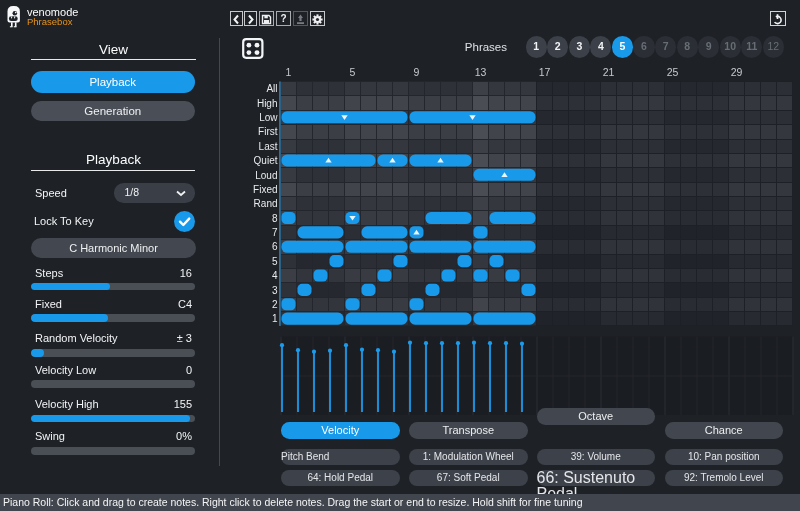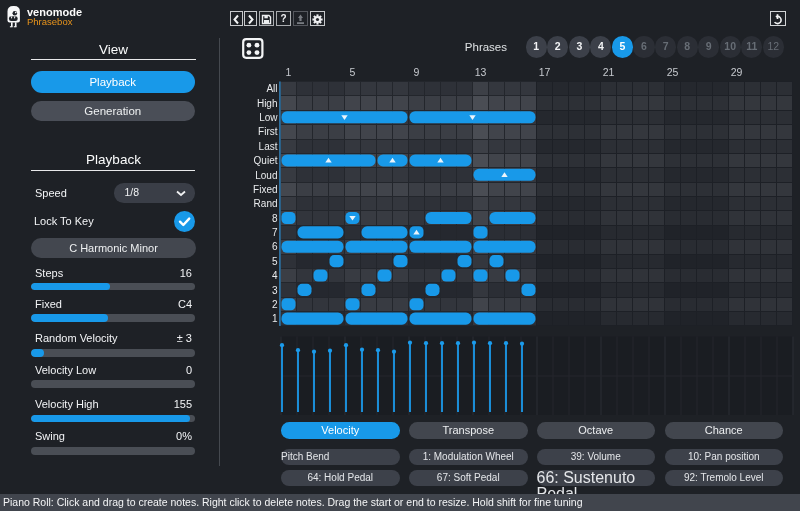--- a/index.html
+++ b/index.html
@@ -707,21 +707,21 @@
   <rect x="5" y="18.3" width="1.6" height="4.4" fill="#f7f8f9"></rect>
   <rect x="8.9" y="18.3" width="1.6" height="4.4" fill="#f7f8f9"></rect>
   <rect x="3.9" y="22.2" width="2.7" height="1.1" fill="#f7f8f9"></rect>
   <rect x="7.8" y="22.2" width="2.7" height="1.1" fill="#f7f8f9"></rect>
   <circle cx="8.8" cy="9.3" r="2.3" fill="#20242a"></circle>
   <circle cx="9.7" cy="8.6" r="0.8" fill="#f7f8f9"></circle>
   <rect x="2.9" y="12.2" width="8.8" height="4.9" rx="2.3" fill="#20242a"></rect>
   <path d="M4.7 12.4 L6.4 12.4 L5.55 15.1 Z" fill="#f7f8f9"></path>
   <path d="M7.8 12.4 L9.5 12.4 L8.65 15.1 Z" fill="#f7f8f9"></path>
 </svg>
-<div class="abs" style="left:27px;top:6px;font-size:11px;font-weight:bold;color:#fdfdfd">venomode</div>
+<div class="abs" style="left:27px;top:6px;font-size:11px;font-weight:normal;color:#fdfdfd">venomode</div>
 <div class="abs" style="left:27px;top:15.5px;font-size:9.5px;color:#e8941c">Phrasebox</div>
 
 
 <div class="abs" style="left:230px;top:11px;width:13px;height:15.4px;border:1px solid #c7c9cc"><svg width="11" height="13" viewBox="0 0 11 13">
         <path d="M7 2.5 L3.5 6.5 L7 10.5" stroke="#f2f3f4" stroke-width="2" fill="none"></path>
       </svg></div>
 <div class="abs" style="left:244px;top:11px;width:13px;height:15.4px;border:1px solid #c7c9cc"><svg width="11" height="13" viewBox="0 0 11 13">
         <path d="M4 2.5 L7.5 6.5 L4 10.5" stroke="#f2f3f4" stroke-width="2" fill="none"></path>
       </svg></div>
 <div class="abs" style="left:259px;top:11px;width:15px;height:15.4px;border:1px solid #aaadb0"><svg width="13" height="13" viewBox="0 0 13 13">
@@ -829,21 +829,21 @@
 </div>
 <div style="position:absolute;left:35px;top:430px;width:157px;height:14px;font-size:11px;color:#f3f4f6">
       <span style="float:left">Swing</span>
       <span style="float:right">0%</span>
     </div>
 <div style="position:absolute;left:30.5px;top:447px;width:164.5px;height:7.6px;border-radius:4px;background:#4a4e55;overflow:hidden">
 </div>
 
 <div class="abs" style="left:409px;top:422px;width:118.5px;height:16.6px;border-radius:8.3px;background:#42464e;color:#eceef0;font-size:11px;text-align:center;line-height:16.6px">Transpose</div>
 <div class="abs" style="left:281px;top:422px;width:118.5px;height:16.6px;border-radius:8.3px;background:#1899e9;color:#fff;font-size:11px;text-align:center;line-height:16.6px">Velocity</div>
-<div class="abs" style="left:536.5px;top:422px;width:118.5px;height:16.6px;border-radius:8.3px;background:#42464e;color:#eceef0;font-size:11px;text-align:center;line-height:16.6px">Octave</div>
+<div class="abs" style="left:536.5px;top:408px;width:118.5px;height:16.6px;border-radius:8.3px;background:#42464e;color:#eceef0;font-size:11px;text-align:center;line-height:16.6px">Octave</div>
 <div class="abs" style="left:664.5px;top:422px;width:118.5px;height:16.6px;border-radius:8.3px;background:#42464e;color:#eceef0;font-size:11px;text-align:center;line-height:16.6px">Chance</div>
 
 <div class="abs" style="left:281px;top:448.5px;width:118.5px;height:16.2px;border-radius:8.1px;background:#3d414a;color:#e4e6e9;font-size:10px;text-align:left;line-height:16.2px">Pitch Bend</div>
 <div class="abs" style="left:409px;top:448.5px;width:118.5px;height:16.2px;border-radius:8.1px;background:#3d414a;color:#e4e6e9;font-size:10px;text-align:center;line-height:16.2px">1: Modulation Wheel</div>
 <div class="abs" style="left:536.5px;top:448.5px;width:118.5px;height:16.2px;border-radius:8.1px;background:#3d414a;color:#e4e6e9;font-size:10px;text-align:center;line-height:16.2px">39: Volume</div>
 <div class="abs" style="left:664.5px;top:448.5px;width:118.5px;height:16.2px;border-radius:8.1px;background:#3d414a;color:#e4e6e9;font-size:10px;text-align:center;line-height:16.2px">10: Pan position</div>
 
 <div class="abs" style="left:281px;top:470px;width:118.5px;height:16.2px;border-radius:8.1px;background:#3d414a;color:#e4e6e9;font-size:10px;text-align:center;line-height:16.2px">64: Hold Pedal</div>
 <div class="abs" style="left:409px;top:470px;width:118.5px;height:16.2px;border-radius:8.1px;background:#3d414a;color:#e4e6e9;font-size:10px;text-align:center;line-height:16.2px">67: Soft Pedal</div>
 <div class="abs" style="left:536.5px;top:470px;width:118.5px;height:16.2px;border-radius:8.1px;background:#3d414a;color:#e4e6e9;font-size:16px;text-align:left;line-height:16.2px">66: Sustenuto Pedal</div>

